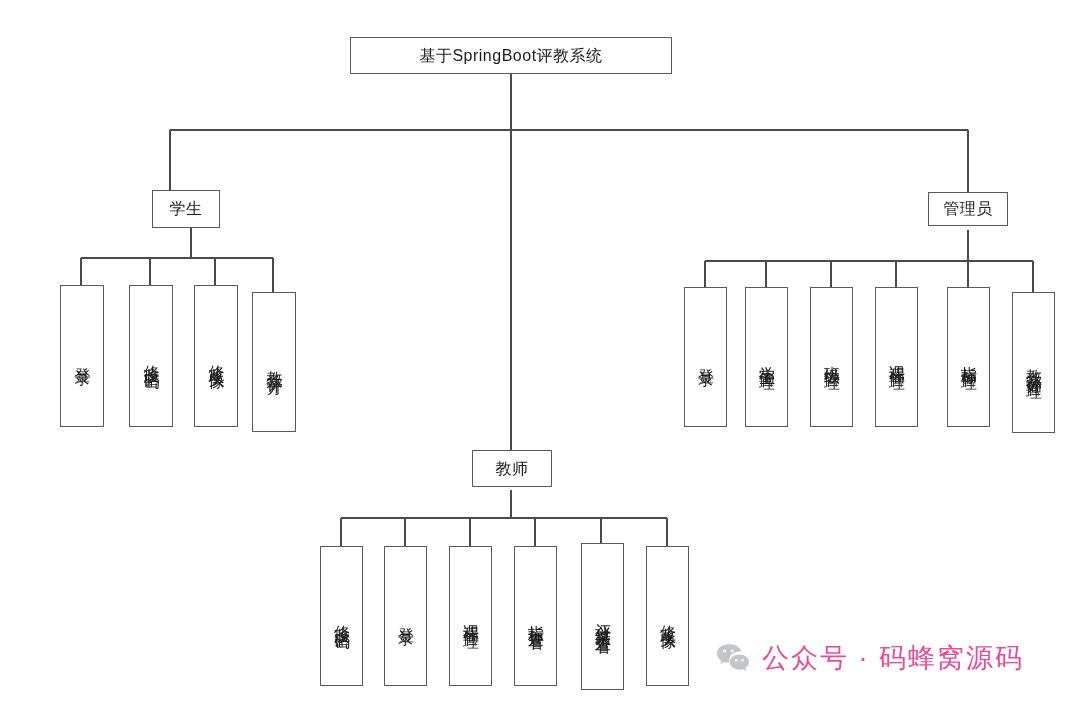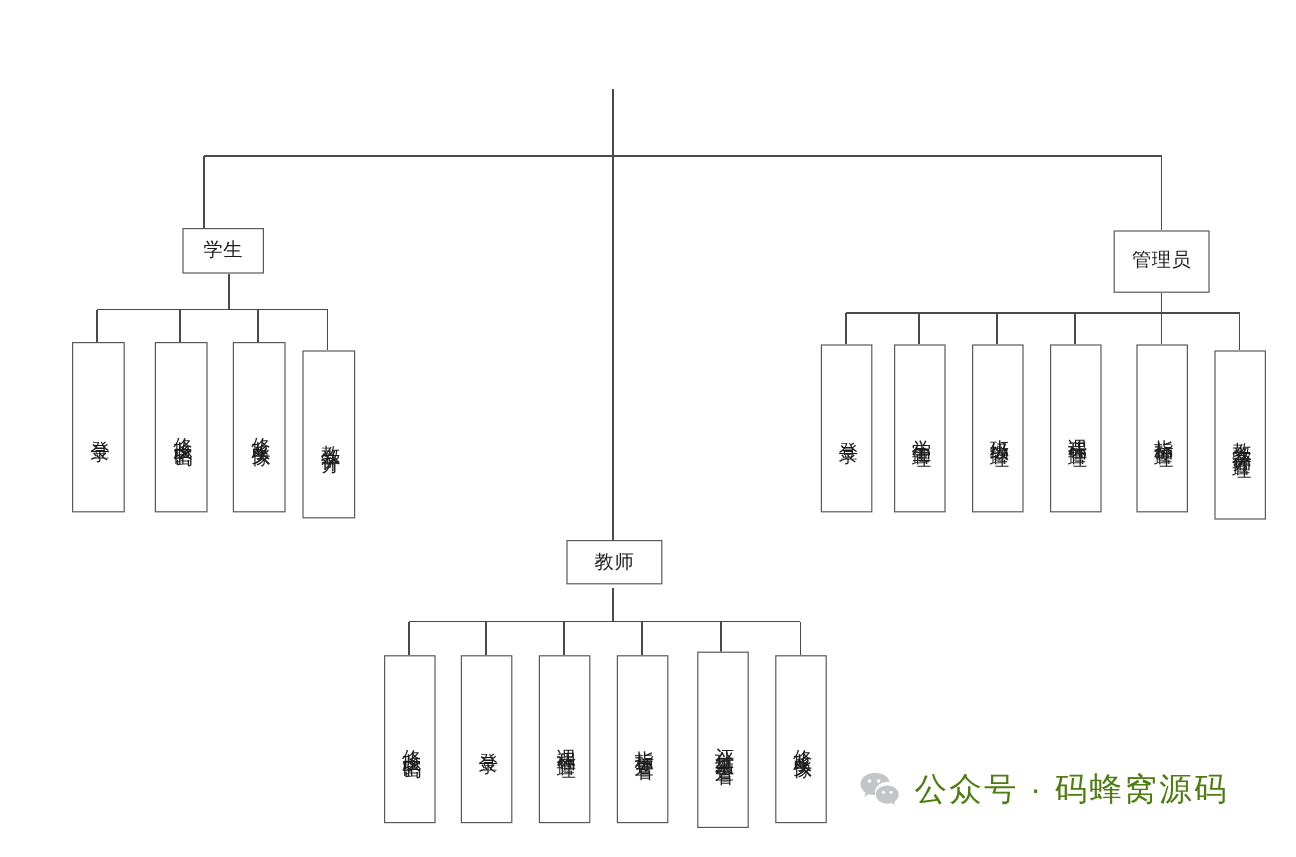--- a/index.html
+++ b/index.html
@@ -64,21 +64,21 @@
     text-orientation: upright;
     display: block;
   }
   #watermark {
     position: absolute;
     left: 716px;
     top: 640px;
     display: flex;
     align-items: center;
     gap: 12px;
-    color: #4d7c0f;
+    color: #ec4899;
     font-size: 27px;
     letter-spacing: 2px;
     white-space: nowrap;
     user-select: none;
   }
   #watermark .wm-icon {
     display: inline-block;
     width: 34px;
     height: 30px;
     position: relative;
@@ -122,26 +122,29 @@
       <path d="M341,518 L667,518"></path>
       <path d="M341,518 L341,546"></path>
       <path d="M405,518 L405,546"></path>
       <path d="M470,518 L470,546"></path>
       <path d="M535,518 L535,546"></path>
       <path d="M601,518 L601,543"></path>
       <path d="M667,518 L667,546"></path>
     </g>
   </svg>
 
+  <div class="node root horiz" style="left:350px; top:37px; width:322px; height:37px;">
+    <span>基于SpringBoot评教系统</span>
+  </div>
 
   <div class="node horiz" style="left:152px; top:190px; width:68px; height:38px;">
     <span>学生</span>
   </div>
 
-  <div class="node horiz" style="left:928px; top:192px; width:80px; height:52px;">
+  <div class="node horiz" style="left:928px; top:192px; width:80px; height:34px;">
     <span>管理员</span>
   </div>
 
   <div class="node horiz" style="left:472px; top:450px; width:80px; height:37px;">
     <span>教师</span>
   </div>
 
   <div class="node vert lvl-leaf" style="left:60px; top:285px; width:44px; height:142px;">
     <span class="vlabel">登录</span>
   </div>

